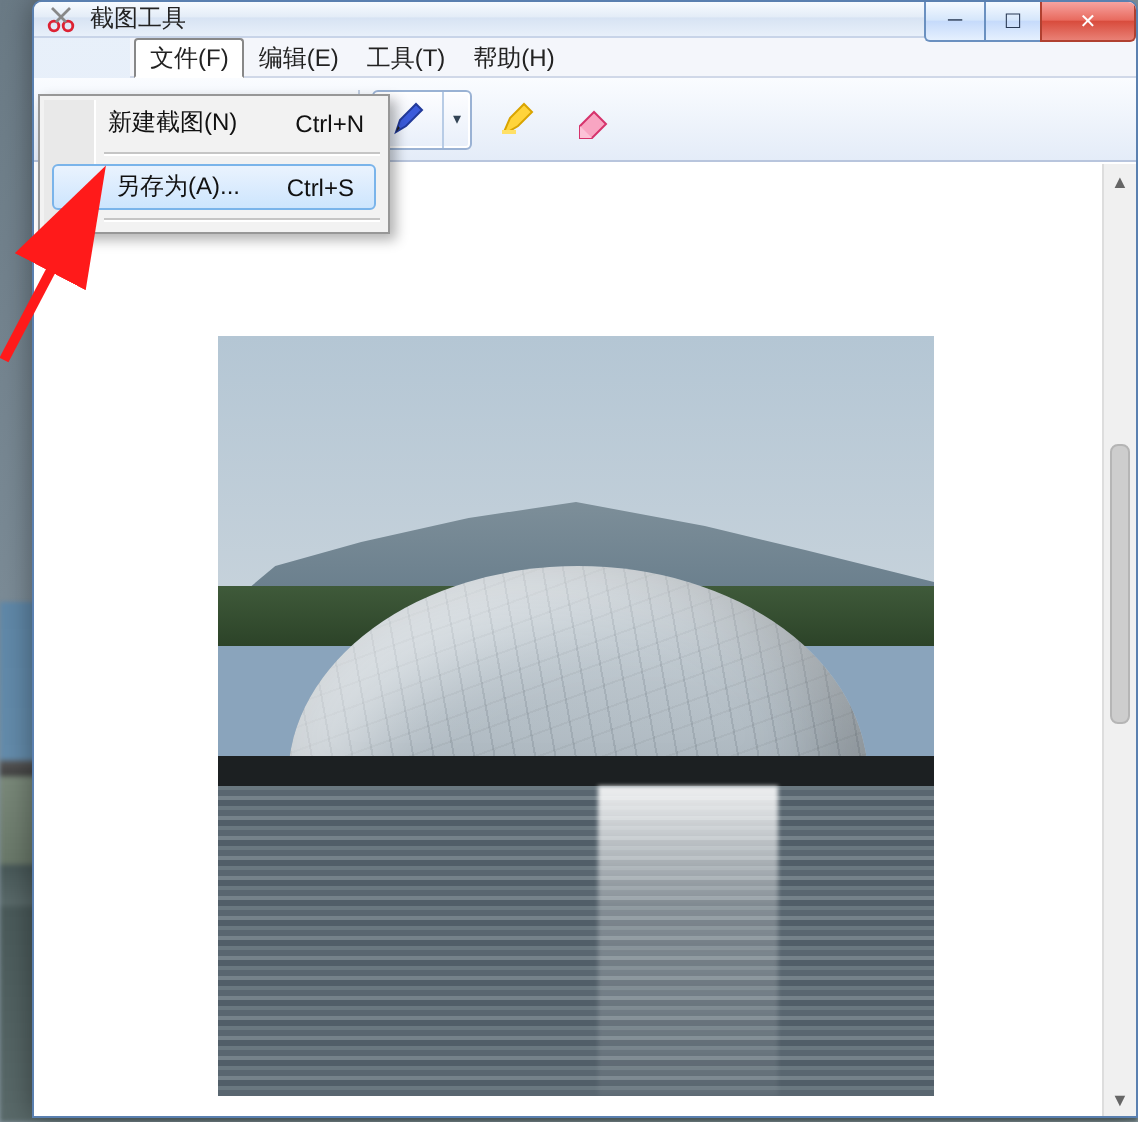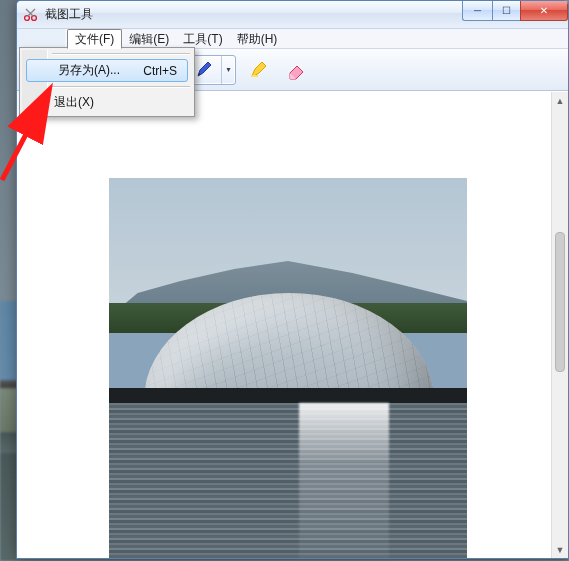--- a/index.html
+++ b/index.html
@@ -33,21 +33,21 @@
     bottom: 2px;
     background: linear-gradient(to bottom, #e8f0fa 0%, #dfe8f5 100%);
     border: 1px solid #5a80b0;
     border-radius: 5px 5px 0 0;
     box-shadow: 0 0 15px rgba(0,0,0,.4);
     display: flex;
     flex-direction: column;
     overflow: hidden;
   }
   .titlebar {
-    height: 28px;
+    height: 18px;
     background: linear-gradient(to bottom, #f7fbff 0%, #e3ecf7 45%, #d7e3f3 46%, #e8f0fa 100%);
     display: flex;
     align-items: center;
     padding: 0 0 0 6px;
     border-bottom: 1px solid #c8d4e8;
     position: relative;
   }
   .titlebar .ico {
     width: 16px; height: 16px;
     margin-right: 6px;
@@ -326,29 +326,30 @@
       <div class="arr top">▲</div>
       <div class="thumb"></div>
       <div class="arr bot">▼</div>
     </div>
   </div>
 
 </div>
 
 <div class="dropdown" style="left:19px;">
   <div class="ddgutter"></div>
+  <div class="dditem">
+    <span>新建截图(N)</span>
+    <span class="sc">Ctrl+N</span>
+  </div>
   <div class="ddsep"></div>
   <div class="dditem hov">
     <span>另存为(A)...</span>
     <span class="sc">Ctrl+S</span>
   </div>
   <div class="ddsep"></div>
-  <div class="dditem">
-    <span>退出(X)</span>
-  </div>
 </div>
 
 <svg class="arrow" width="70" height="110" viewBox="0 0 70 110">
   <defs>
     <marker id="ah" markerWidth="12" markerHeight="12" refX="9" refY="4" orient="auto">
       <path d="M0 0 L12 4 L0 8 Z" fill="#ff1a1a"></path>
     </marker>
   </defs>
   <line x1="6" y1="104" x2="50" y2="20" stroke="#ff1a1a" stroke-width="5" marker-end="url(#ah)"></line>
 </svg>

